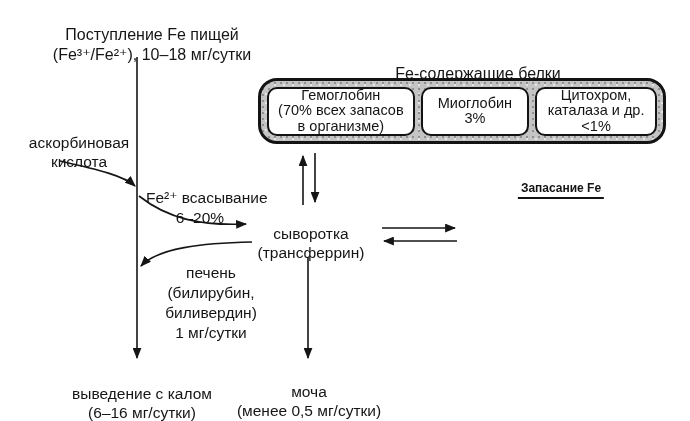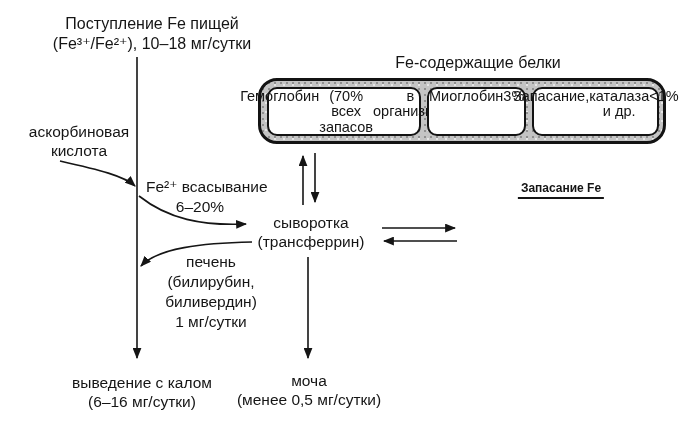--- a/index.html
+++ b/index.html
@@ -3,40 +3,40 @@
 <meta charset="utf-8">
 <style>
   html,body { margin:0; padding:0; background:#ffffff; }
   .stage {
     position:relative; width:690px; height:421px; background:#ffffff;
     font-family:"Liberation Sans","DejaVu Sans",sans-serif;
     color:#151515; overflow:hidden;
   }
   .t {
     position:absolute; text-align:center; transform:translateX(-50%);
-    white-space:nowrap; font-size:15.5px; line-height:19px;
+    white-space:nowrap; font-size:15.5px; line-height:19px;margin-top:11px;
   }
   .t span { display:block; }
   .tl { transform:none; text-align:center; }
   .arrows { position:absolute; left:0; top:0; z-index:1; }
   .txt { z-index:2; }
   .protein-panel {
     position:absolute; left:258px; top:78px; width:408px; height:66px;
     box-sizing:border-box; border:3px solid #131313; border-radius:19px;
     background-color:#c4c4c4;
     background-image:
       radial-gradient(circle at 2px 2px, #8f8f8f 0.9px, transparent 1.3px),
       radial-gradient(circle at 5px 4px, #e6e6e6 0.9px, transparent 1.3px);
     background-size:6px 6px, 9px 9px;
     display:flex; align-items:center; justify-content:space-between;
     padding:0 6px; gap:6px; z-index:2;
   }
   .protein-box {
     background:#ffffff; border:2.5px solid #131313; border-radius:10px;
-    height:49px; box-sizing:border-box; display:flex; 
+    height:49px; box-sizing:border-box; display:flex; flex-direction:column;
     justify-content:center; text-align:center; font-size:14.5px; line-height:15.5px;
   }
   .pb1 { width:154px; }
   .pb2 { width:113px; }
   .pb3 { width:127px; }
   .storage-title {
     position:absolute; transform:translateX(-50%); font-weight:bold;
     font-size:12px; border-bottom:2px solid #151515; padding:0 3px 2px 3px;
     white-space:nowrap; z-index:2;text-align:right;
   }
@@ -115,21 +115,21 @@
     <div class="protein-box pb1">
       <span>Гемоглобин</span>
       <span>(70% всех запасов</span>
       <span>в организме)</span>
     </div>
     <div class="protein-box pb2">
       <span>Миоглобин</span>
       <span>3%</span>
     </div>
     <div class="protein-box pb3">
-      <span>Запасание,</span>
+      <span>Цитохром,</span>
       <span>каталаза и др.</span>
       <span>&lt;1%</span>
     </div>
   </div>
 
   <div class="storage-title" style="left:561px; top:181px;">
     <span>Запасание Fe</span>
   </div>
 
 

